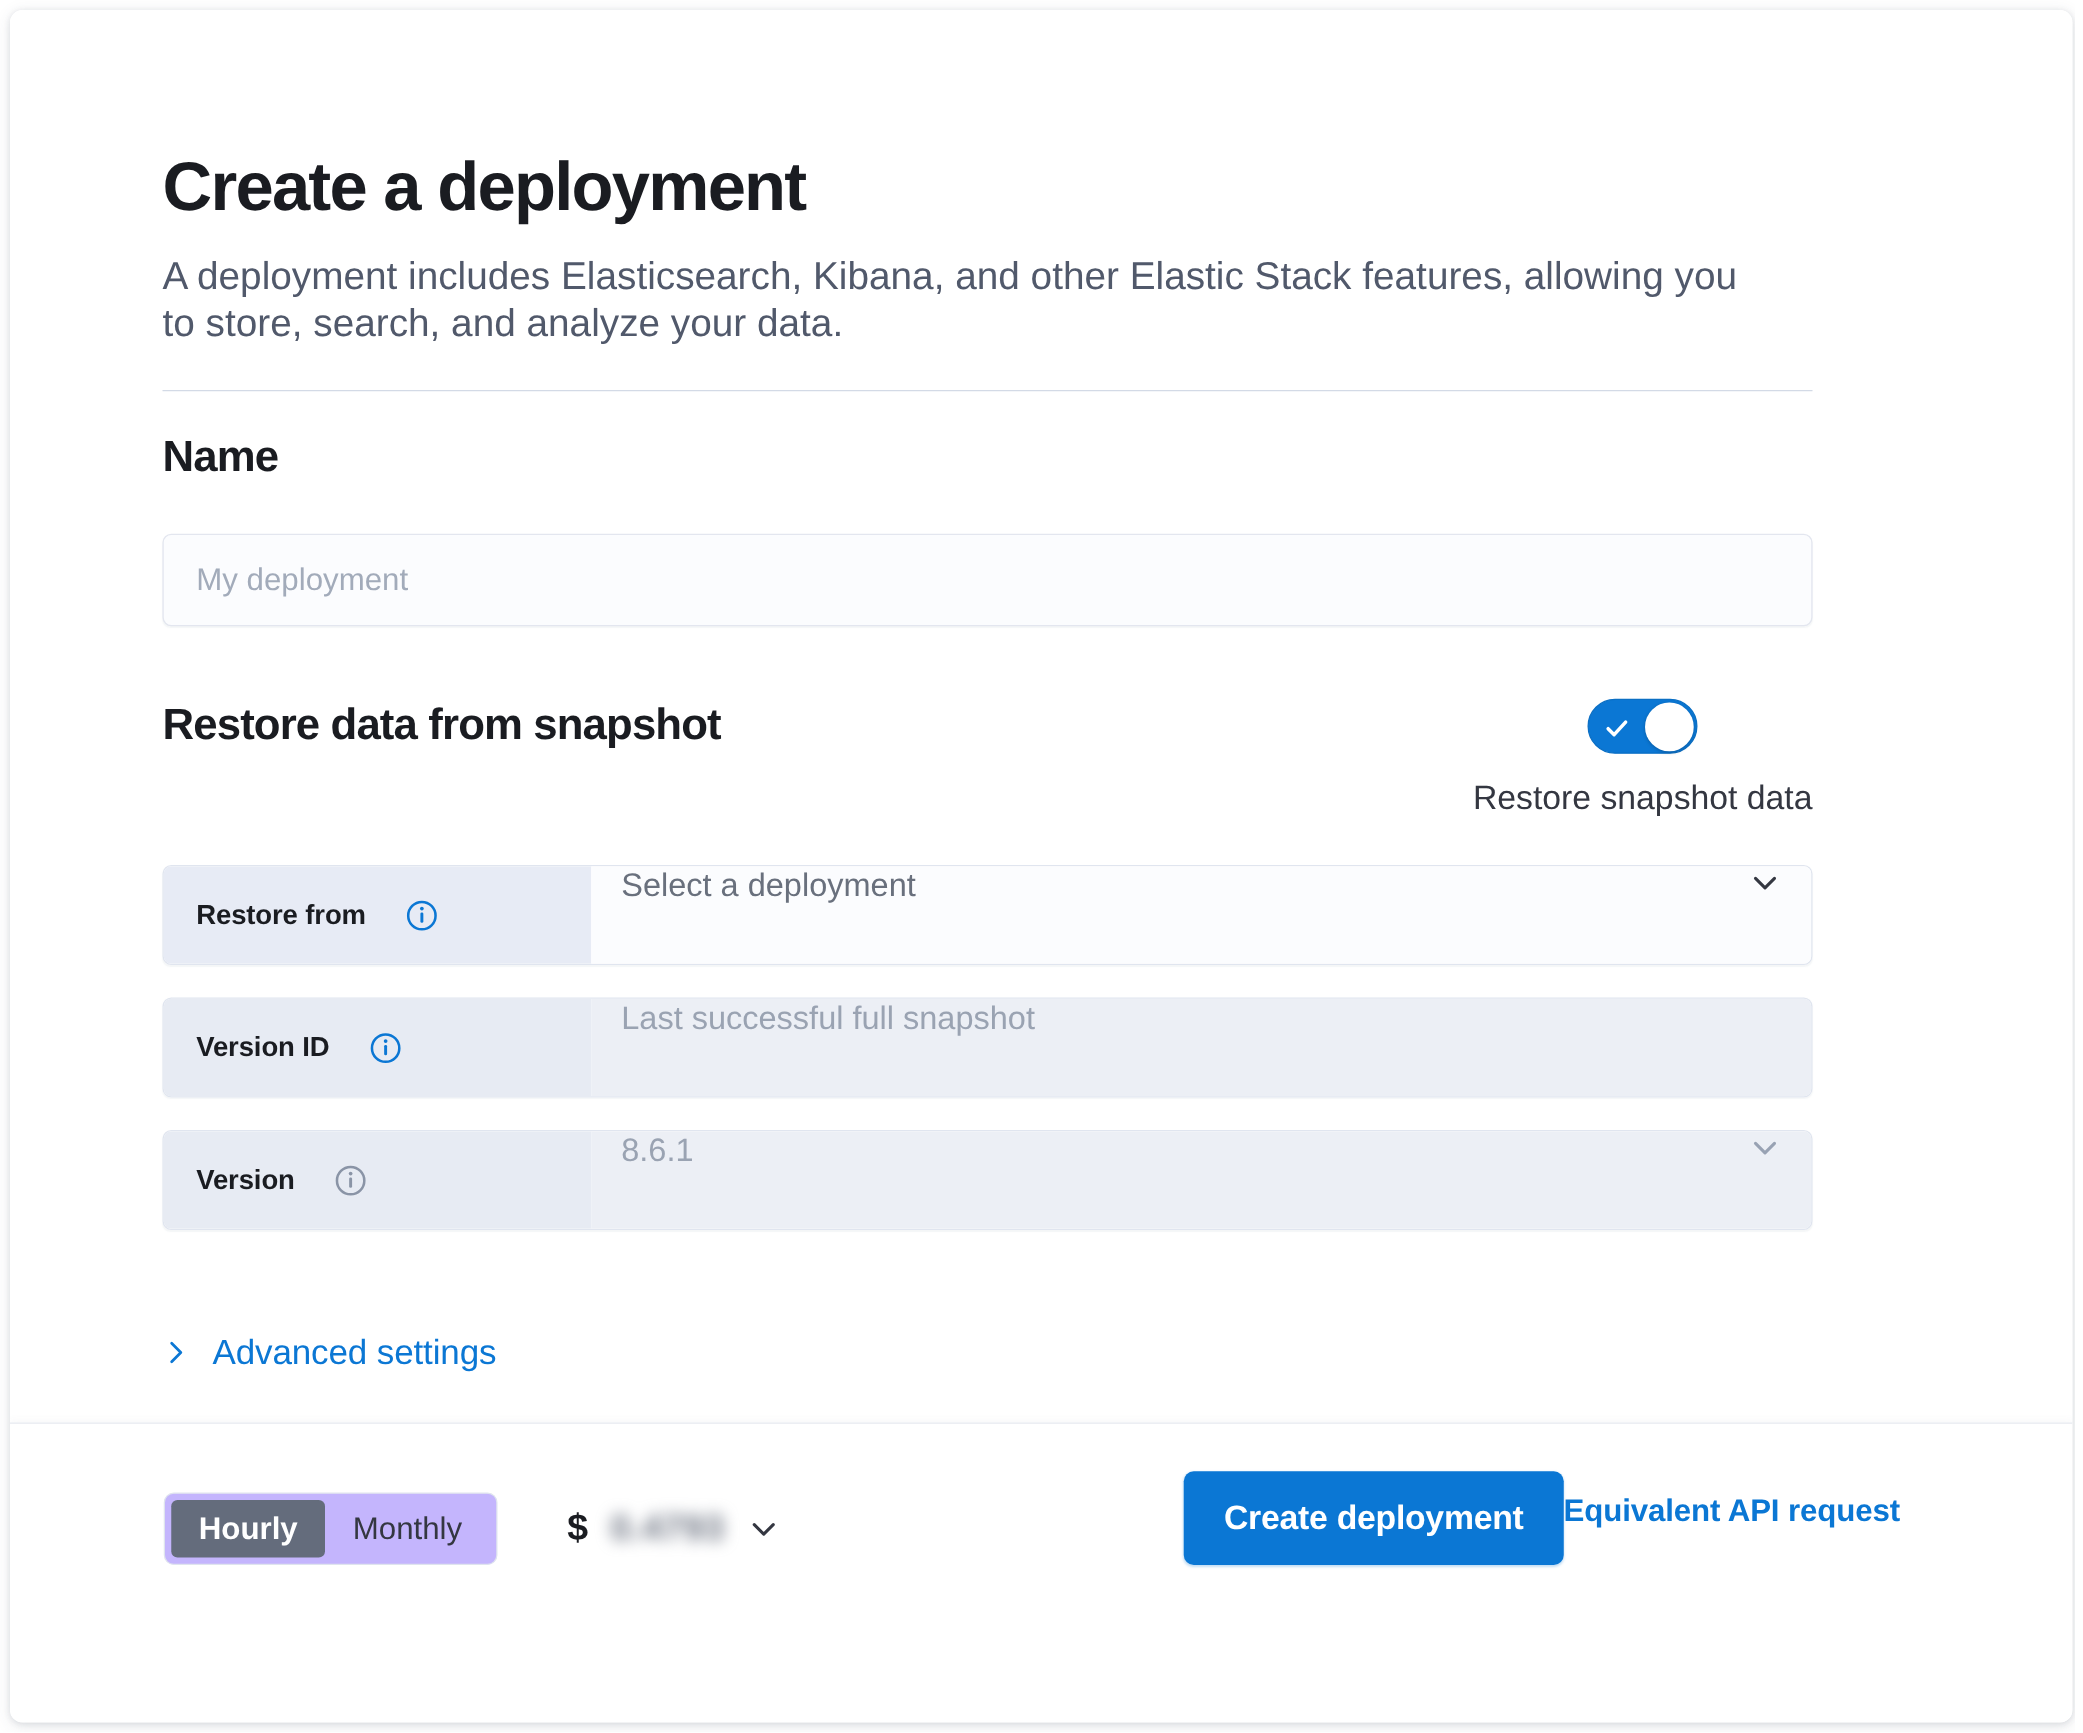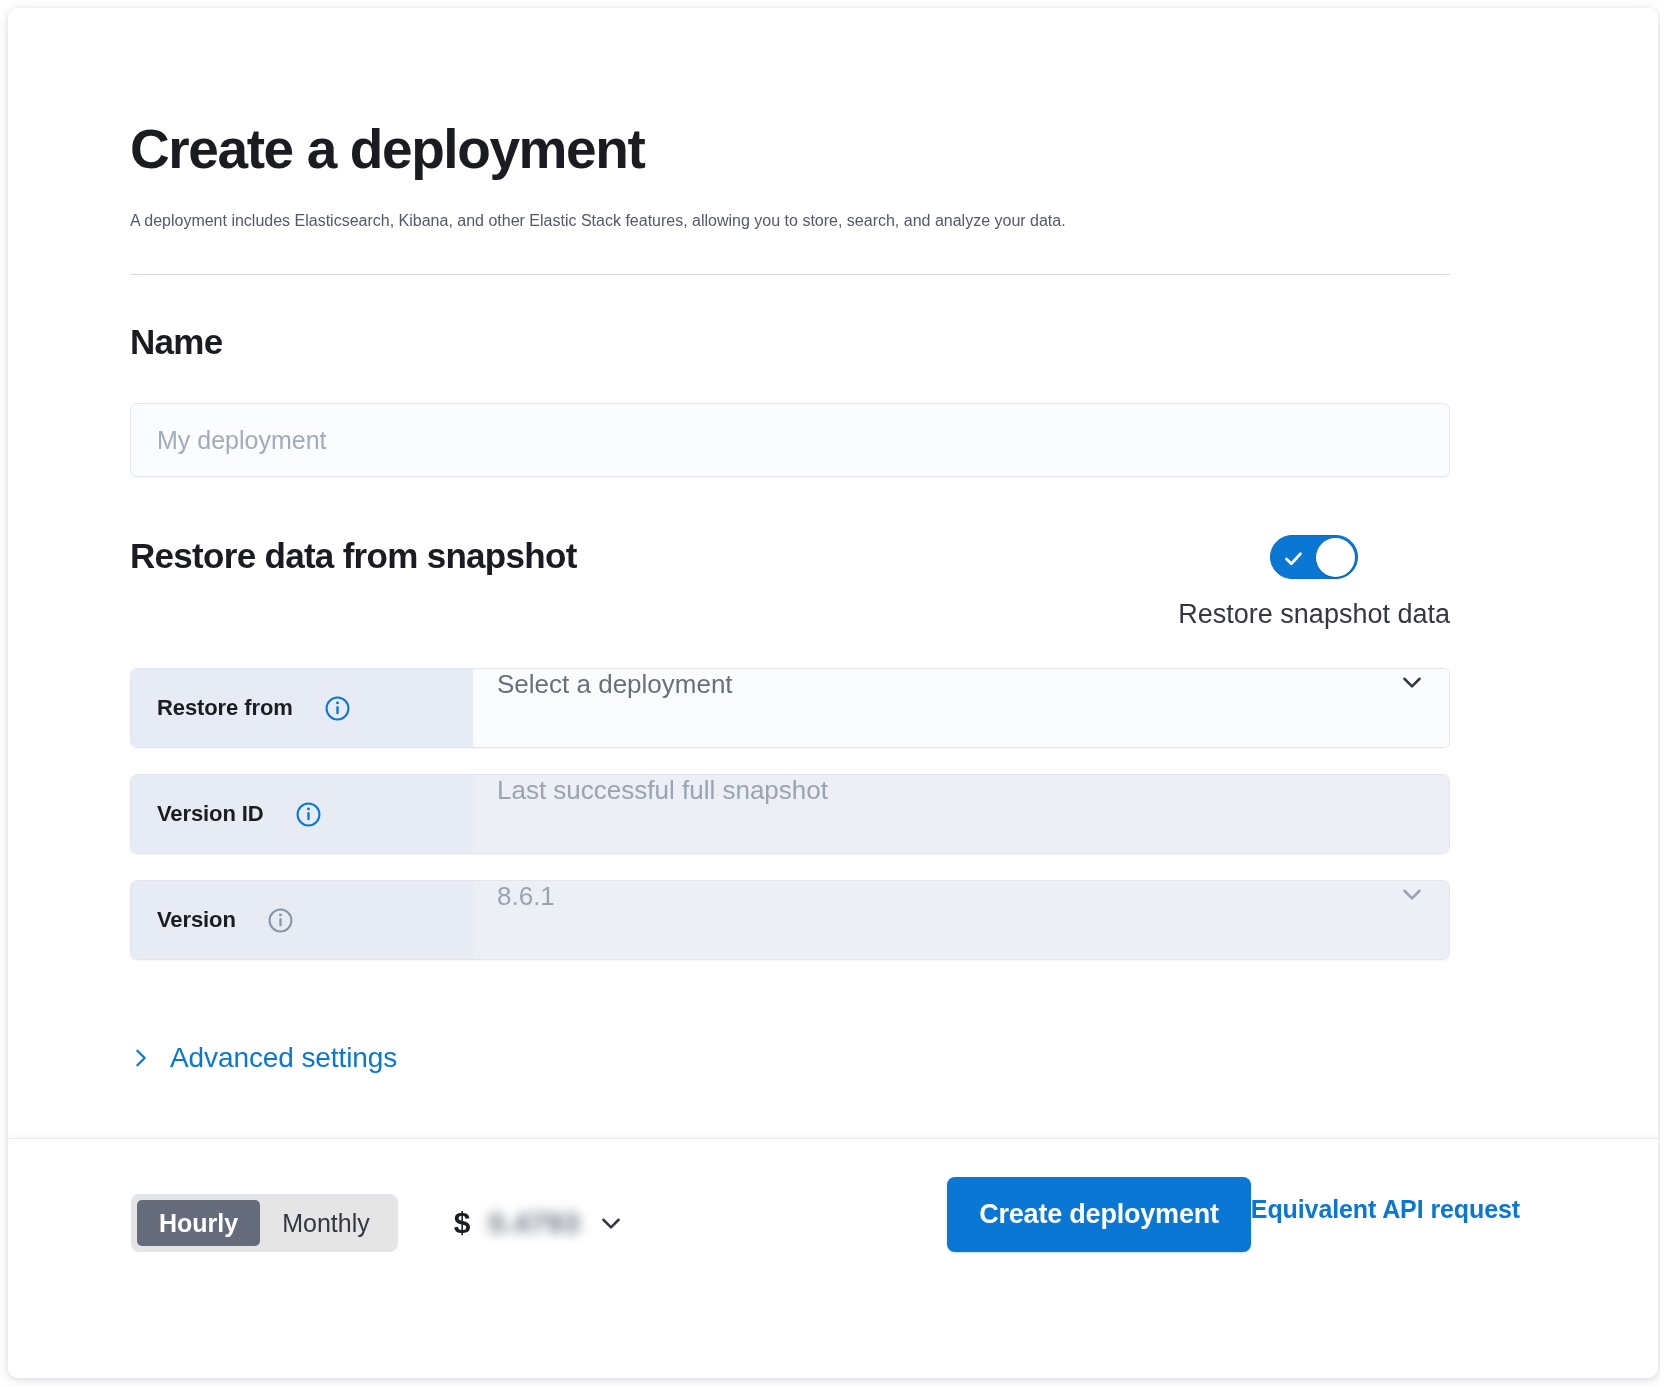--- a/index.html
+++ b/index.html
@@ -46,21 +46,21 @@
   .page-title {
     font-size: 55px;
     line-height: 62px;
     font-weight: 700;
     letter-spacing: -1.4px;
     color: #1a1c21;
   }
 
   .page-subtitle {
     margin-top: 22px;
-    font-size: 16px;
+    font-size: 31px;
     line-height: 38px;
     color: #51596b;
     max-width: 1270px;
     font-weight: 400;
   }
 
   .divider {
     margin-top: 34px;
     height: 1px;
     background: #d3dae6;
@@ -69,21 +69,21 @@
 
   
   .section-title {
     font-size: 35px;
     line-height: 42px;
     font-weight: 700;
     letter-spacing: -0.7px;
     color: #1a1c21;
   }
 
-  .name-section { margin-top: 46px; }
+  .name-section { margin-top: 32px; }
 
   .name-input {
     margin-top: 40px;
     width: 1320px;
     height: 74px;
     border-radius: 7px;
     border: 1px solid #e3e6ef;
     background: #fbfcfe;
     box-shadow: 0 1px 1px rgba(152,162,179,0.10);
     display: flex;
@@ -232,21 +232,21 @@
     top: 55px;
     display: flex;
     align-items: center;
     gap: 56px;
   }
 
   .seg {
     display: flex;
     align-items: center;
     border: 1px solid #dfe4ee;
-    background: #e5e5e5;
+    background: #c4b5fd;
     border-radius: 8px;
     padding: 5px;
     height: 58px;
   }
   .seg-btn {
     height: 46px;
     padding: 0 22px;
     display: flex;
     align-items: center;
     justify-content: center;

